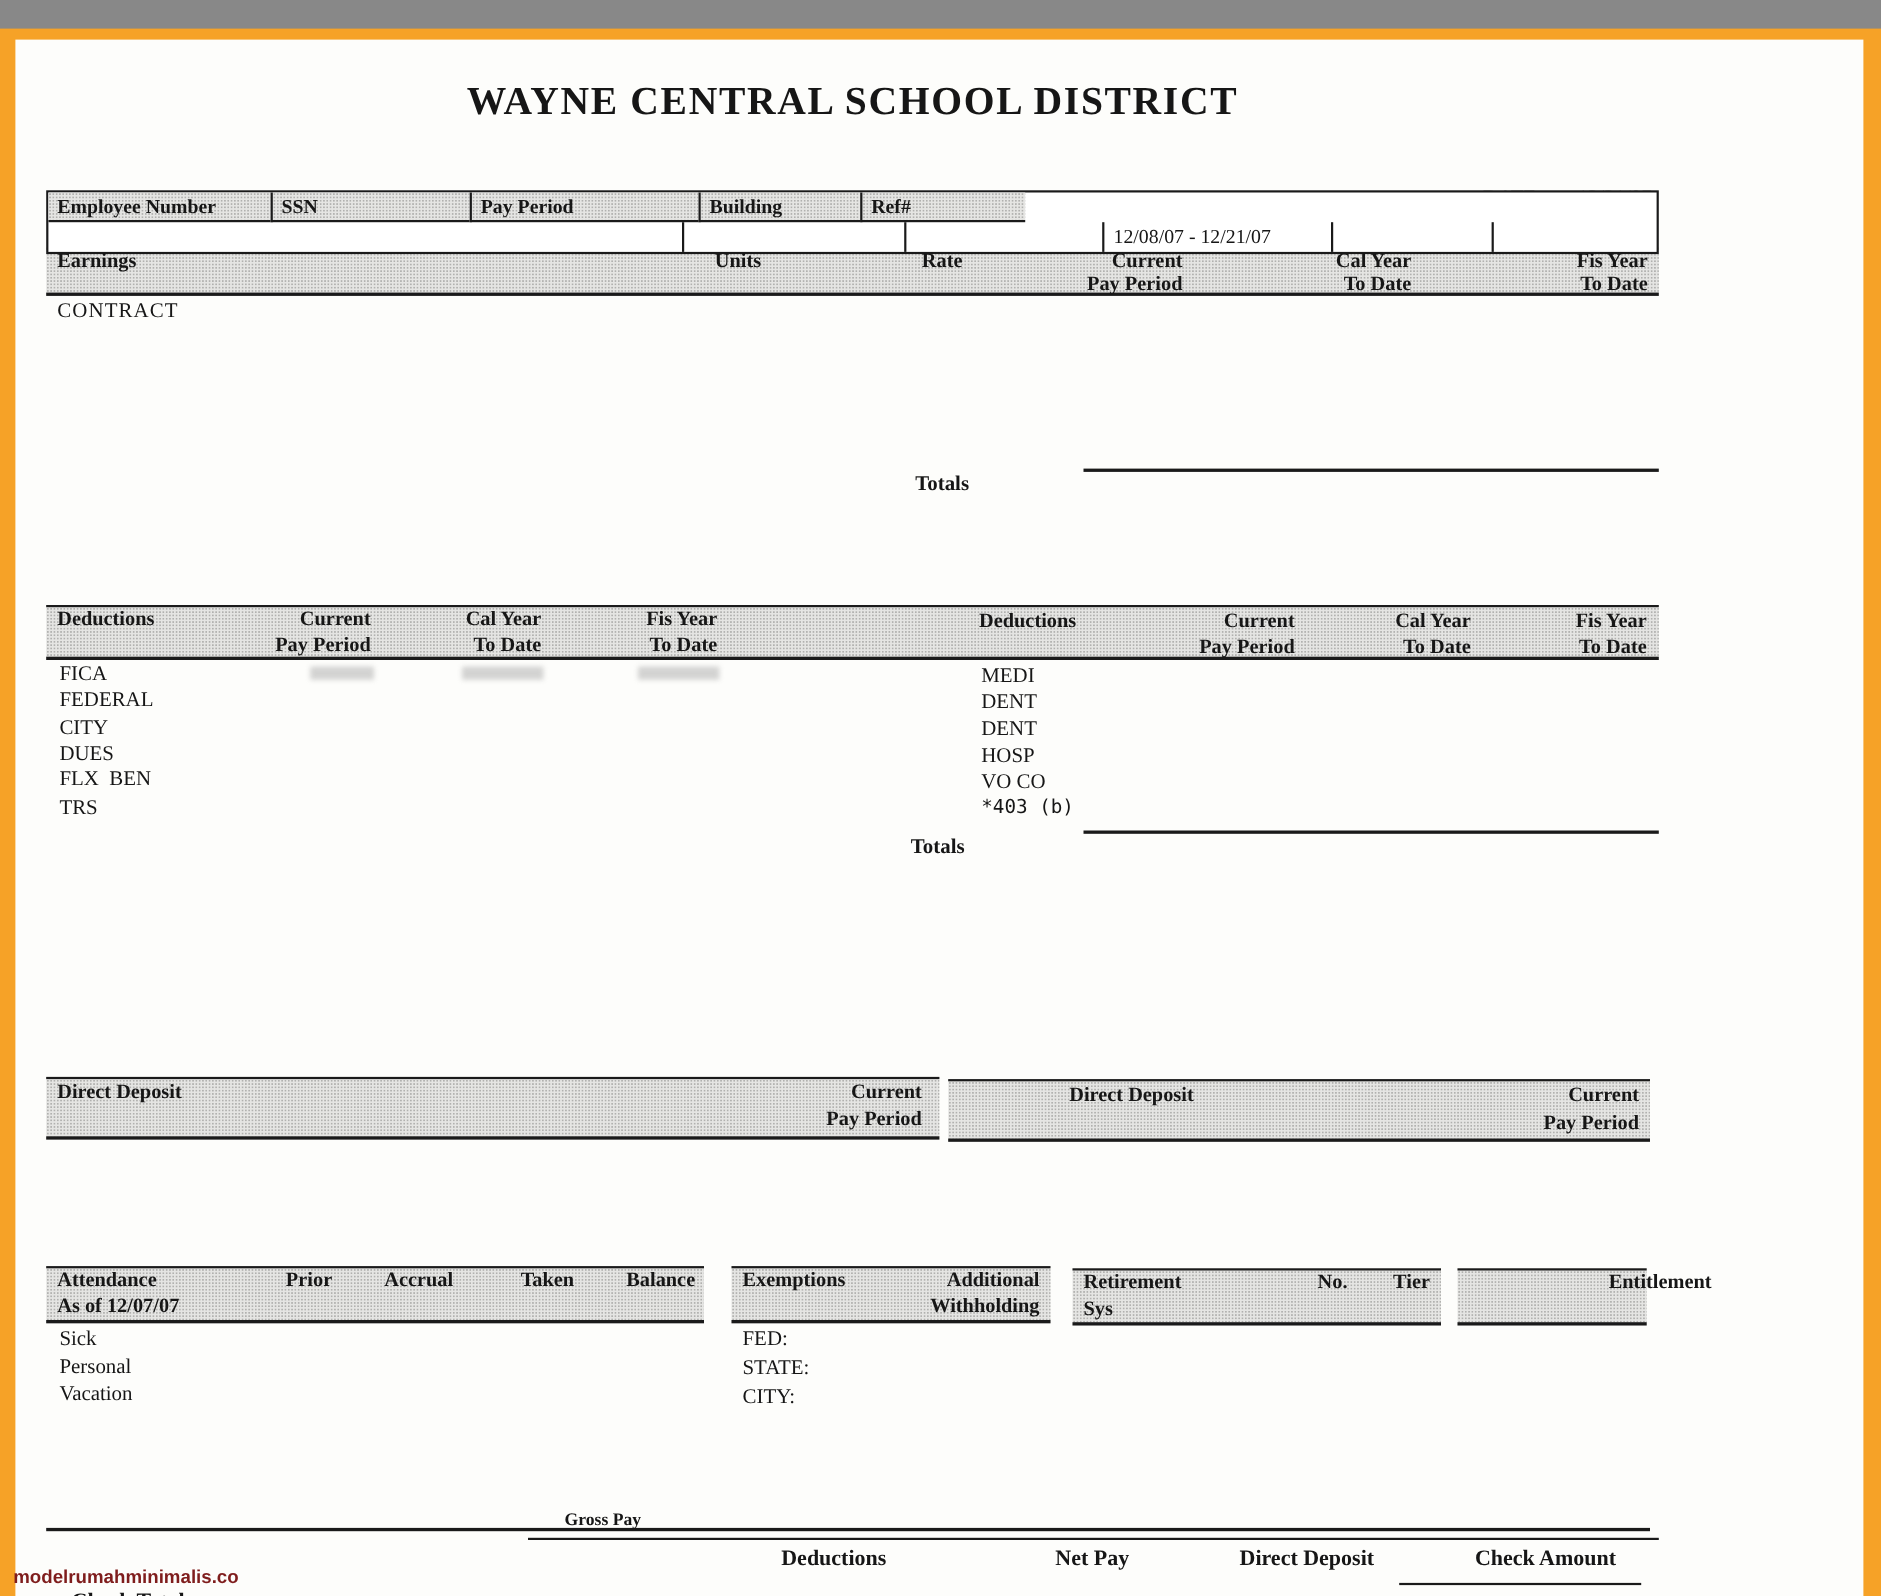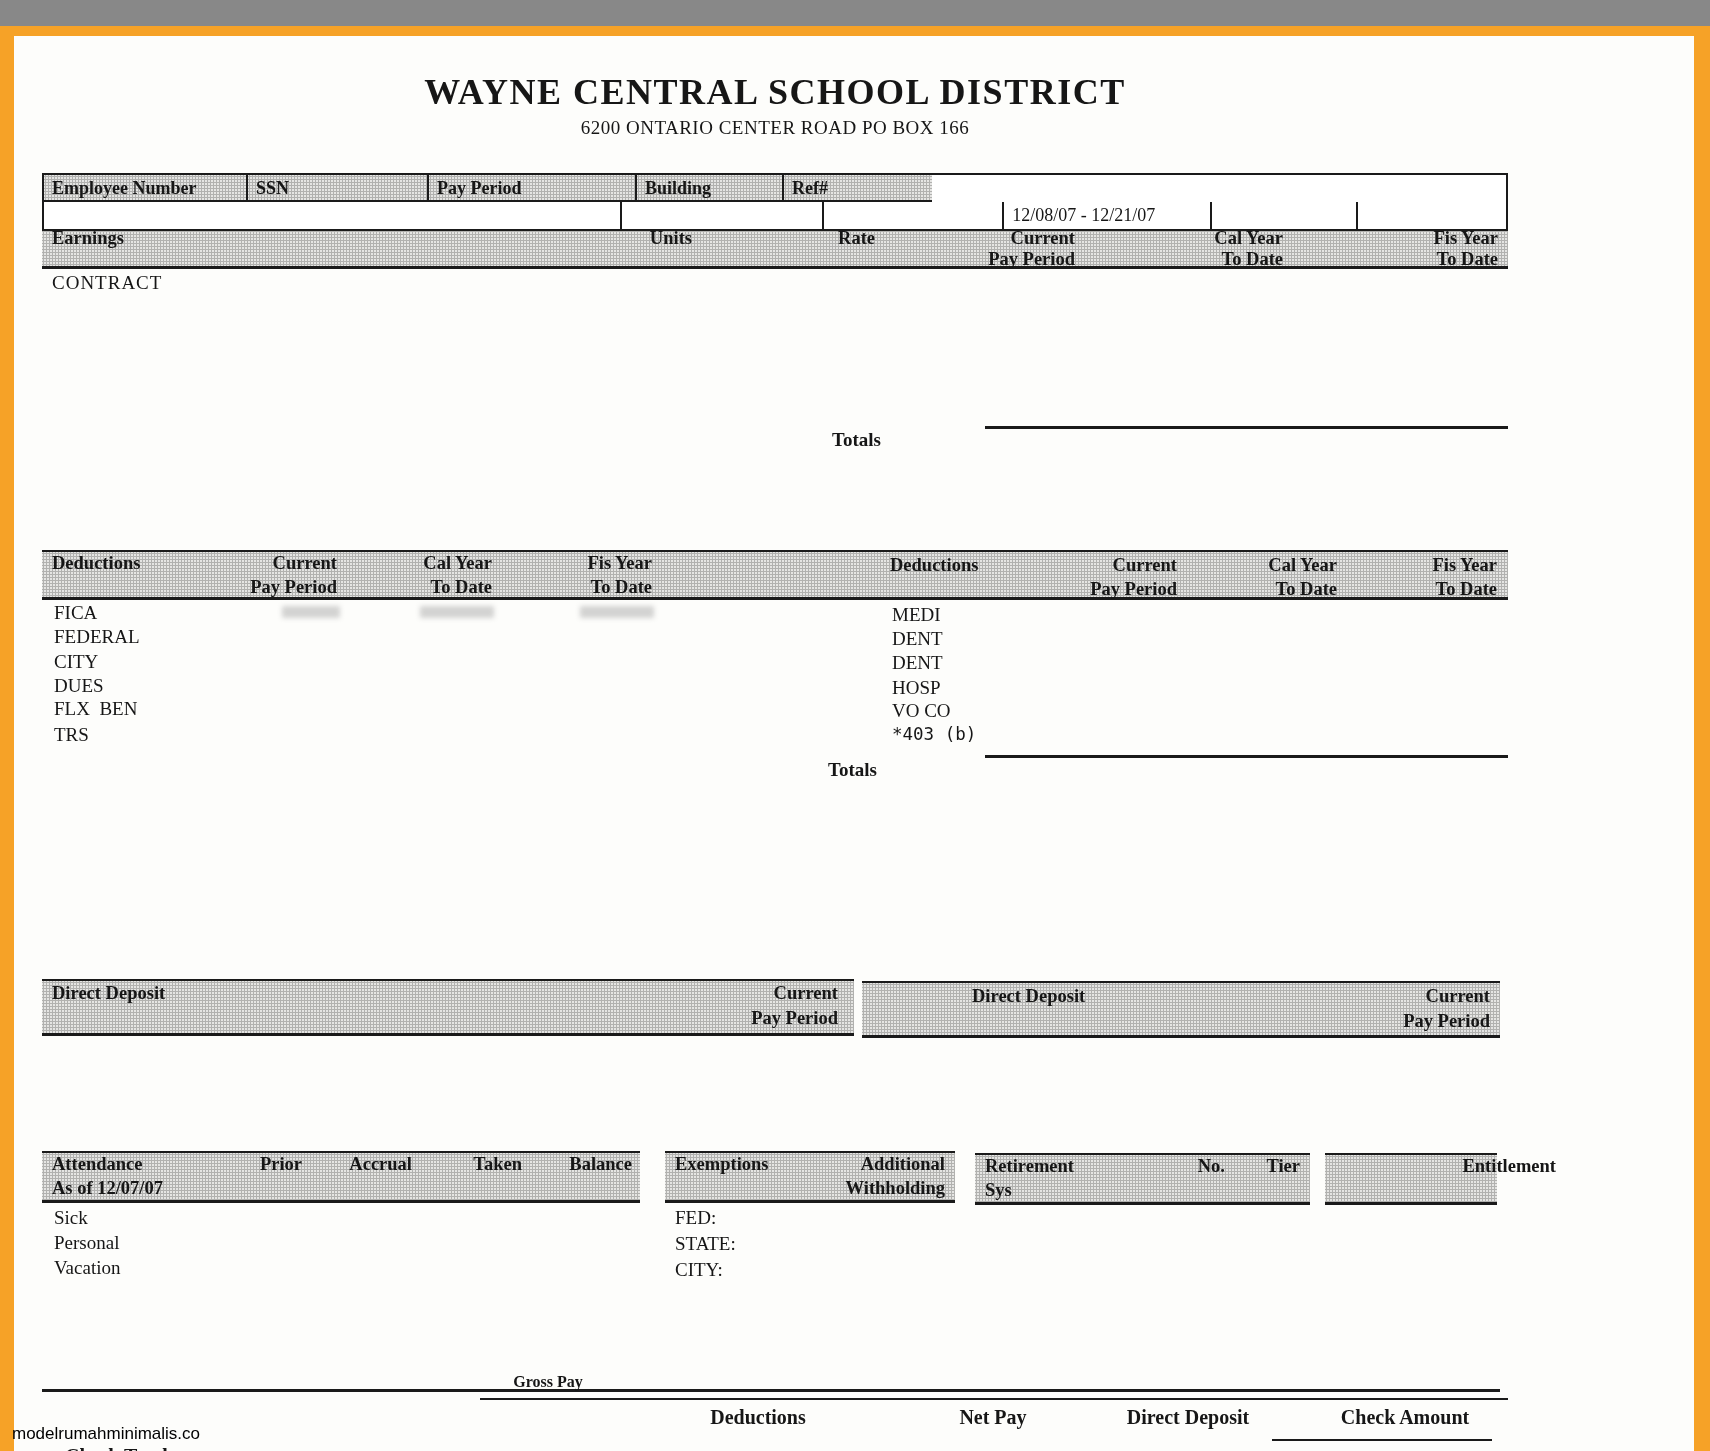--- a/index.html
+++ b/index.html
@@ -54,32 +54,31 @@
     background-image:radial-gradient(#b1b1af 1px, transparent 1.1px);
     background-size:3px 3px;
     border-bottom:2px solid #1a1a1a;
   }
   .w0{width:578px}.w1{width:202px}.w2{width:181px}.w3{width:208px}.w4{width:147px}.w5{width:150px}
 
   #title{font-weight:700;font-size:36px;letter-spacing:1.5px;}
   .addr{font-size:19px;letter-spacing:.5px;}
   #watermark{
     font-family:"Liberation Sans","DejaVu Sans",sans-serif;
-    font-weight:400;font-size:17px;color:#000000;z-index:4;
+    font-weight:700;font-size:17px;color:#7f1d1d;z-index:4;
   }
   .mono{font-family:"DejaVu Sans Mono","Liberation Mono",monospace;font-size:17.5px;}
 </style>
 </head>
 <body>
 
 <div id="page">
   <div id="paper"></div>
 
   <div id="title" class="abs ctr" style="left:80px;top:45px;width:1390px;">WAYNE CENTRAL SCHOOL DISTRICT</div>
-  <div class="abs ctr addr" style="left:80px;top:91px;width:1390px;">6200 ONTARIO CENTER ROAD PO BOX 166</div>
   <div class="abs body-txt" style="left:1348px;top:144px;">DATE:</div>
   <div class="abs body-txt" style="left:1434px;top:144px;">12/21/07</div>
 
   <div id="emp-table">
     <div class="emp-row emp-head">
       <div class="emp-cell w1">Employee Number</div>
       <div class="emp-cell w2">SSN</div>
       <div class="emp-cell w3">Pay Period</div>
       <div class="emp-cell w4">Building</div>
       <div class="emp-cell w5">Ref#</div>

